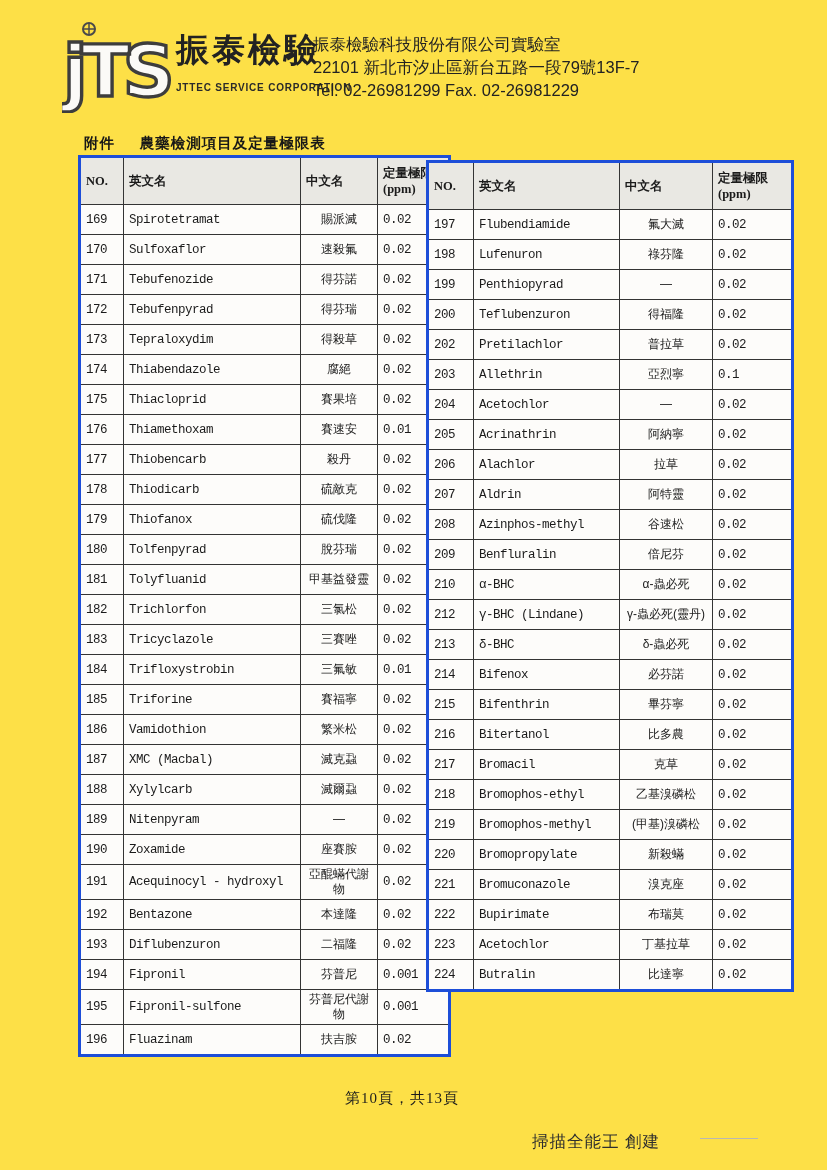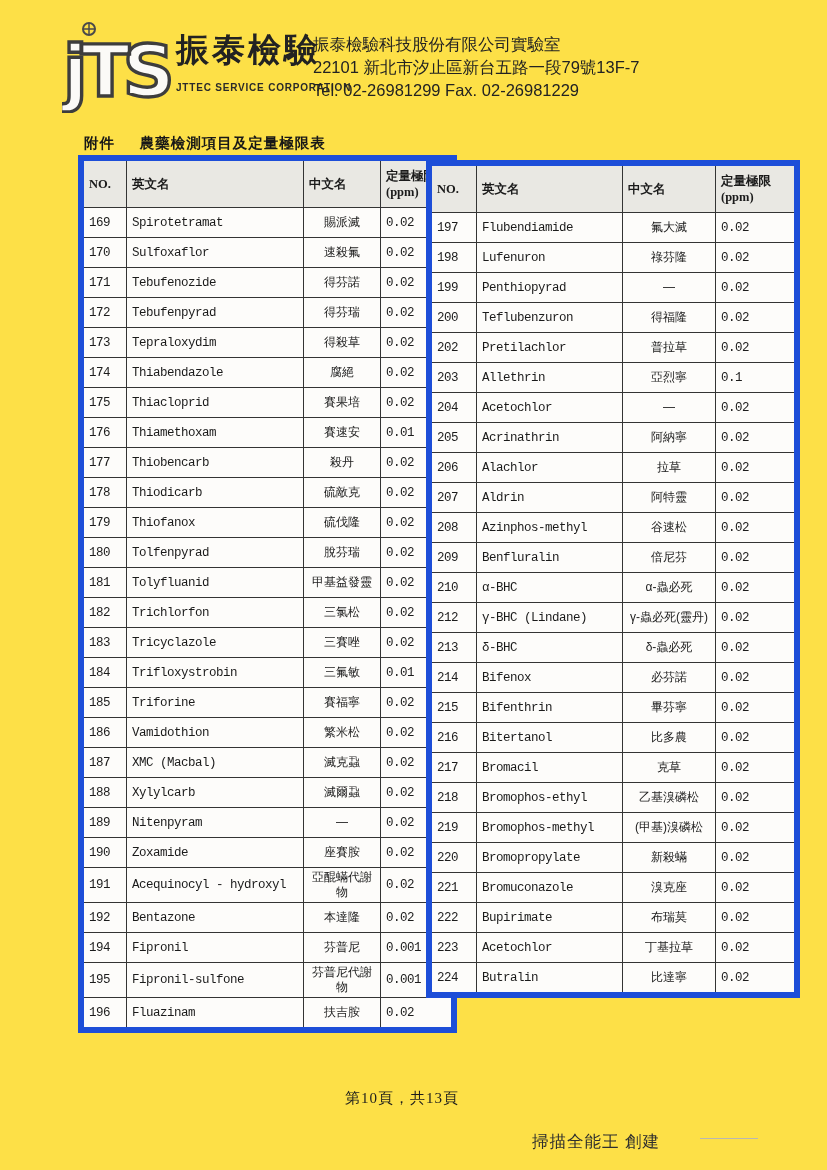--- a/index.html
+++ b/index.html
@@ -40,21 +40,21 @@
     letter-spacing:1px;
     margin-top:16px;
   }
   .attachment-title .label{margin-right:20px;}
   
   table.ptable{
     position:absolute;
     border-collapse:collapse;
     table-layout:fixed;
     background:#fdfcfa;
-    border:6px solid #1d4ed8;
+    border:3px solid #1d4ed8;
   }
   table.left{left:78px;top:155px;width:336px;}
   table.right{left:426px;top:160px;width:331px;}
   .ptable th,.ptable td{
     border:1px solid #343434;
     padding:2px 5px;
     vertical-align:middle;
     text-align:left;
     overflow:hidden;
   }
@@ -276,20 +276,26 @@
           <td class="c2">亞醌蟎代謝物</td>
           <td class="c3">0.02</td>
         </tr>
         <tr>
           <td class="c0">192</td>
           <td class="c1">Bentazone</td>
           <td class="c2">本達隆</td>
           <td class="c3">0.02</td>
         </tr>
         <tr>
+          <td class="c0">193</td>
+          <td class="c1">Diflubenzuron</td>
+          <td class="c2">二福隆</td>
+          <td class="c3">0.02</td>
+        </tr>
+        <tr>
           <td class="c0">194</td>
           <td class="c1">Fipronil</td>
           <td class="c2">芬普尼</td>
           <td class="c3">0.001</td>
         </tr>
         <tr>
           <td class="c0">195</td>
           <td class="c1">Fipronil-sulfone</td>
           <td class="c2">芬普尼代謝物</td>
           <td class="c3">0.001</td>

